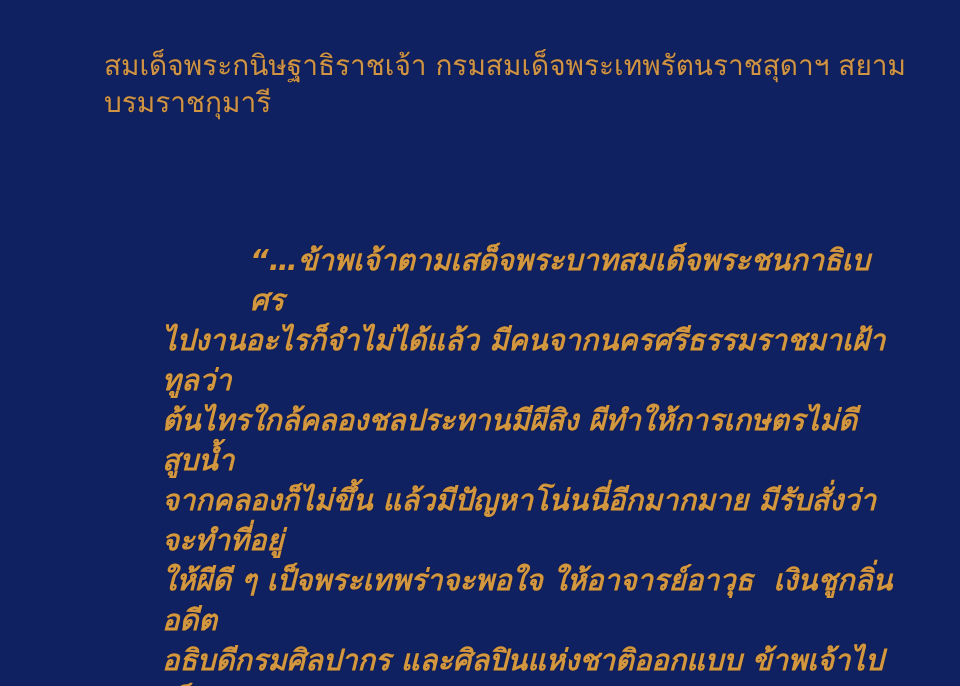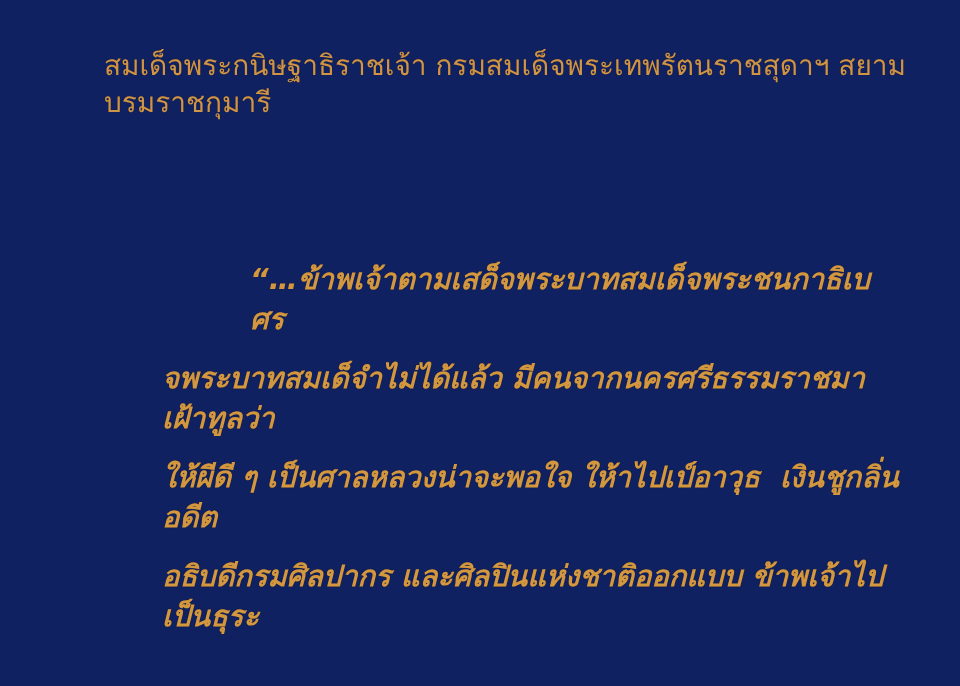--- a/index.html
+++ b/index.html
@@ -42,36 +42,37 @@
     width: 740px;
     color: #d3973f;
     font-size: 29px;
     line-height: 40px;
     font-style: italic;
     font-weight: 600;
     text-shadow: 0 0 1px rgba(60,30,0,0.6);
   }
   .quote-block .line {
     white-space: pre-wrap;
-    margin-top: 19px;
   }
   .quote-block .line.first {
     padding-left: 88px;
   }
 </style>
 </head>
 <body>
 
 <div class="slide">
 
   <div class="intro-block">
     <div class="line first">สมเด็จพระกนิษฐาธิราชเจ้า กรมสมเด็จพระเทพรัตนราชสุดาฯ สยามบรมราชกุมารี</div>
   </div>
 
   <div class="quote-block">
     <div class="line first">“…ข้าพเจ้าตามเสด็จพระบาทสมเด็จพระชนกาธิเบศร</div>
-    <div class="line">จพระบาทสมเด็จำไม่ได้แล้ว มีคนจากนครศรีธรรมราชมาเฝ้าทูลว่า</div>
-    <div class="line">ให้ผีดี ๆ เป็นศาลหลวงน่าจะพอใจ ให้าไปเป์อาวุธ  เงินชูกลิ่น อดีต</div>
+    <div class="line">ไปงานอะไรก็จำไม่ได้แล้ว มีคนจากนครศรีธรรมราชมาเฝ้าทูลว่า</div>
+    <div class="line">ต้นไทรใกล้คลองชลประทานมีผีสิง ผีทำให้การเกษตรไม่ดี สูบน้ำ</div>
+    <div class="line">จากคลองก็ไม่ขึ้น แล้วมีปัญหาโน่นนี่อีกมากมาย มีรับสั่งว่าจะทำที่อยู่</div>
+    <div class="line">ให้ผีดี ๆ เป็จพระเทพร่าจะพอใจ ให้อาจารย์อาวุธ  เงินชูกลิ่น อดีต</div>
     <div class="line">อธิบดีกรมศิลปากร และศิลปินแห่งชาติออกแบบ ข้าพเจ้าไปเป็นธุระ</div>
 
   </div>
 
 </div>
 
 </body></html>

